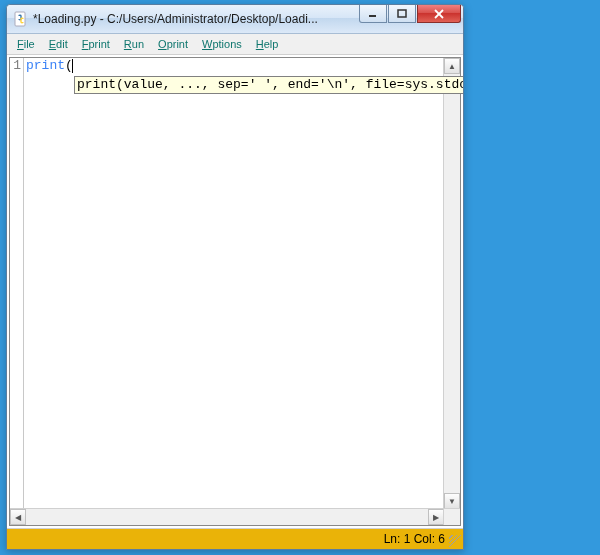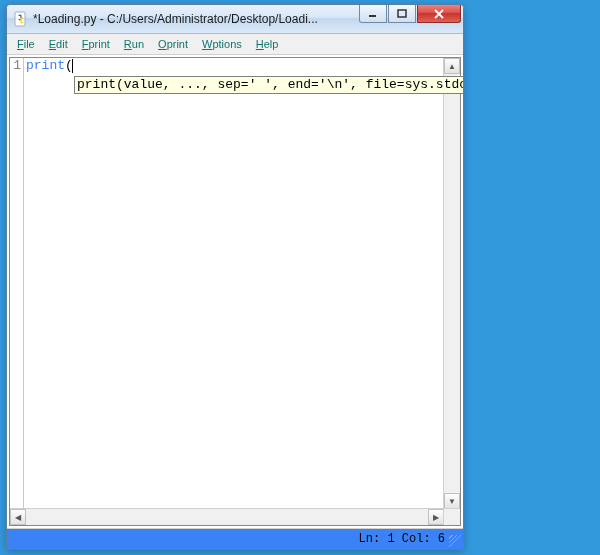--- a/index.html
+++ b/index.html
@@ -203,30 +203,29 @@
     position:absolute;
     right:0; bottom:0;
     width:16px; height:16px;
     background:#f0f0f0;
     border-left:1px solid #d0d0d0;
     border-top:1px solid #d0d0d0;
   }
   
   .statusbar {
     height: 20px;
-    background: #3b82f6;
+    background: #eab308;
     border-top: 1px solid #d0d0d0;
     display: flex;
     align-items: center;
     justify-content: flex-end;
     padding: 0 18px 0 6px;
     font-size: 12px;
     color: #000;
     position: relative;
-    font-family: Liberation Mono, monospace;
   }
   .grip {
     position:absolute;
     right:2px;
     bottom:2px;
     width:12px;
     height:12px;
     background:
       linear-gradient(135deg, transparent 0 2px, #a0a0a0 2px 3px, transparent 3px 5px, #a0a0a0 5px 6px, transparent 6px 8px, #a0a0a0 8px 9px, transparent 9px);
   }

